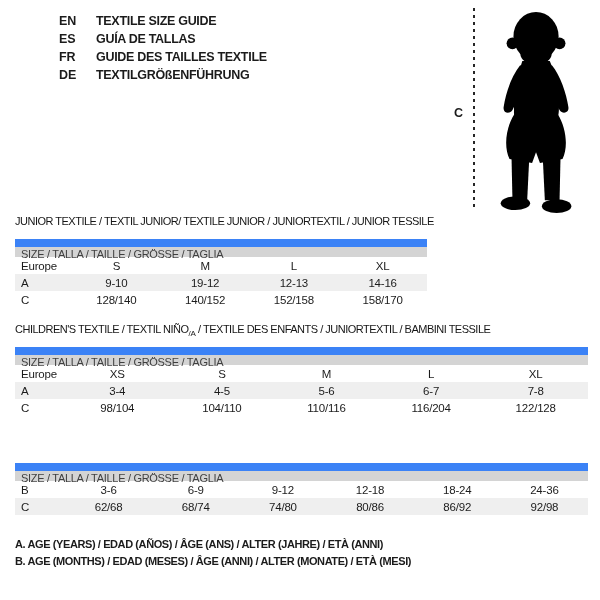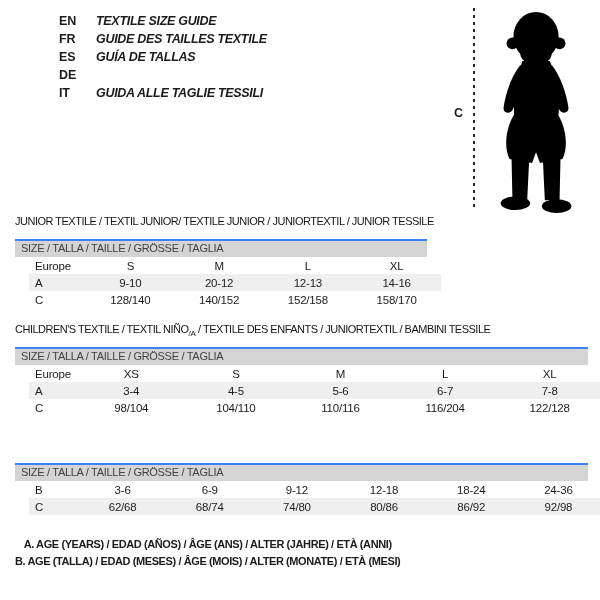--- a/index.html
+++ b/index.html
@@ -9,78 +9,75 @@
     font-family:"Liberation Sans", sans-serif;
     letter-spacing:-0.1px;
     -webkit-font-smoothing:antialiased;
   }
   .abs{position:absolute;}
 
   
   .lang-list{top:12px;left:39px;margin-left:20px;}
   .lang-row{display:flex;line-height:18px;font-size:12.5px;font-weight:700;}
   .lang-code{width:37px;flex:0 0 37px;}
-  .lang-label{white-space:nowrap;letter-spacing:-0.3px;font-style:italic;}
+  .lang-label{white-space:nowrap;letter-spacing:-0.3px;}
 
   
   .dotted-line{
     left:473px;top:8px;width:2px;height:203px;
     background-image:repeating-linear-gradient(to bottom,#262626 0 3px,transparent 3px 7px);
   }
   .measure-label{left:454px;top:106px;font-size:12.5px;font-weight:700;}
   .baby{left:482px;top:10px;width:110px;height:206px;}
 
   
   .tbl-title{
     left:15px;font-size:11px;font-weight:400;letter-spacing:-0.5px;
     line-height:14px;white-space:nowrap;color:#161616;
   }
   .tbl-title sub{font-size:8px;letter-spacing:-0.3px;}
   .size-bar{
     left:15px;height:18px;box-sizing:border-box;
-    background:#d4d4d4;border-top:2px solid #3b82f6;
+    background:#d4d4d4;border-top:8px solid #3b82f6;
     font-size:11px;color:#3f3f3f;line-height:15px;padding-left:6px;
     letter-spacing:-0.3px;
   }
   table.size-table{
-    left:29px;border-collapse:collapse;table-layout:fixed;
+    left:15px;border-collapse:collapse;table-layout:fixed;
   }
   table.size-table td{
     height:17px;font-size:11.5px;text-align:center;padding:0;
     letter-spacing:-0.2px;vertical-align:middle;color:#1b1b1b;
   }
   table.size-table td.lbl{text-align:left;padding-left:6px;}
   tr.shade td{background:#efefef;}
 
   
-  .legend{left:15px;top:536px;text-align:center;}
+  .legend{left:15px;top:536px;}
   .legend-line{font-size:11px;font-weight:700;line-height:17px;letter-spacing:-0.4px;white-space:nowrap;}
 </style>
 </head>
 <body>
 
 <div class="abs lang-list">
   <div class="lang-row">
     <span class="lang-code">EN</span>
     <span class="lang-label">TEXTILE SIZE GUIDE</span>
   </div>
   <div class="lang-row">
+    <span class="lang-code">ES</span>
+    <span class="lang-label">GUÍA DE TALLAS</span>
+  </div>
+  <div class="lang-row">
     <span class="lang-code">FR</span>
     <span class="lang-label">GUIDE DES TAILLES TEXTILE</span>
   </div>
   <div class="lang-row">
-    <span class="lang-code">ES</span>
-    <span class="lang-label">GUÍA DE TALLAS</span>
-  </div>
-  <div class="lang-row">
     <span class="lang-code">DE</span>
-  </div>
-  <div class="lang-row">
-    <span class="lang-code">IT</span>
-    <span class="lang-label">GUIDA ALLE TAGLIE TESSILI</span>
+    <span class="lang-label">TEXTILGRÖßENFÜHRUNG</span>
   </div>
 </div>
 
 <div class="abs dotted-line"></div>
 <div class="abs measure-label">C</div>
 <div class="abs baby">
   <svg width="110" height="206" viewBox="0 0 110 210" xmlns="http://www.w3.org/2000/svg">
     <g fill="#000000">
       <circle cx="30" cy="34" r="6"></circle>
       <circle cx="78" cy="34" r="6"></circle>
@@ -114,21 +111,21 @@
       <tr>
     <td class="lbl">Europe</td>
     <td>S</td>
     <td>M</td>
     <td>L</td>
     <td>XL</td>
   </tr>
   <tr class="shade">
     <td class="lbl">A</td>
     <td>9-10</td>
-    <td>20-12</td>
+    <td>19-12</td>
     <td>12-13</td>
     <td>14-16</td>
   </tr>
   <tr>
     <td class="lbl">C</td>
     <td>128/140</td>
     <td>140/152</td>
     <td>152/158</td>
     <td>158/170</td>
   </tr>
@@ -206,14 +203,14 @@
     <td>74/80</td>
     <td>80/86</td>
     <td>86/92</td>
     <td>92/98</td>
   </tr>
 </tbody>
   </table>
 
 <div class="abs legend">
   <div class="legend-line">A. AGE (YEARS) / EDAD (AÑOS) / ÂGE (ANS) / ALTER (JAHRE) / ETÀ (ANNI)</div>
-  <div class="legend-line">B. AGE (TALLA) / EDAD (MESES) / ÂGE (MOIS) / ALTER (MONATE) / ETÀ (MESI)</div>
+  <div class="legend-line">B. AGE (MONTHS) / EDAD (MESES) / ÂGE (ANNI) / ALTER (MONATE) / ETÀ (MESI)</div>
 </div>
 
 </body></html>

